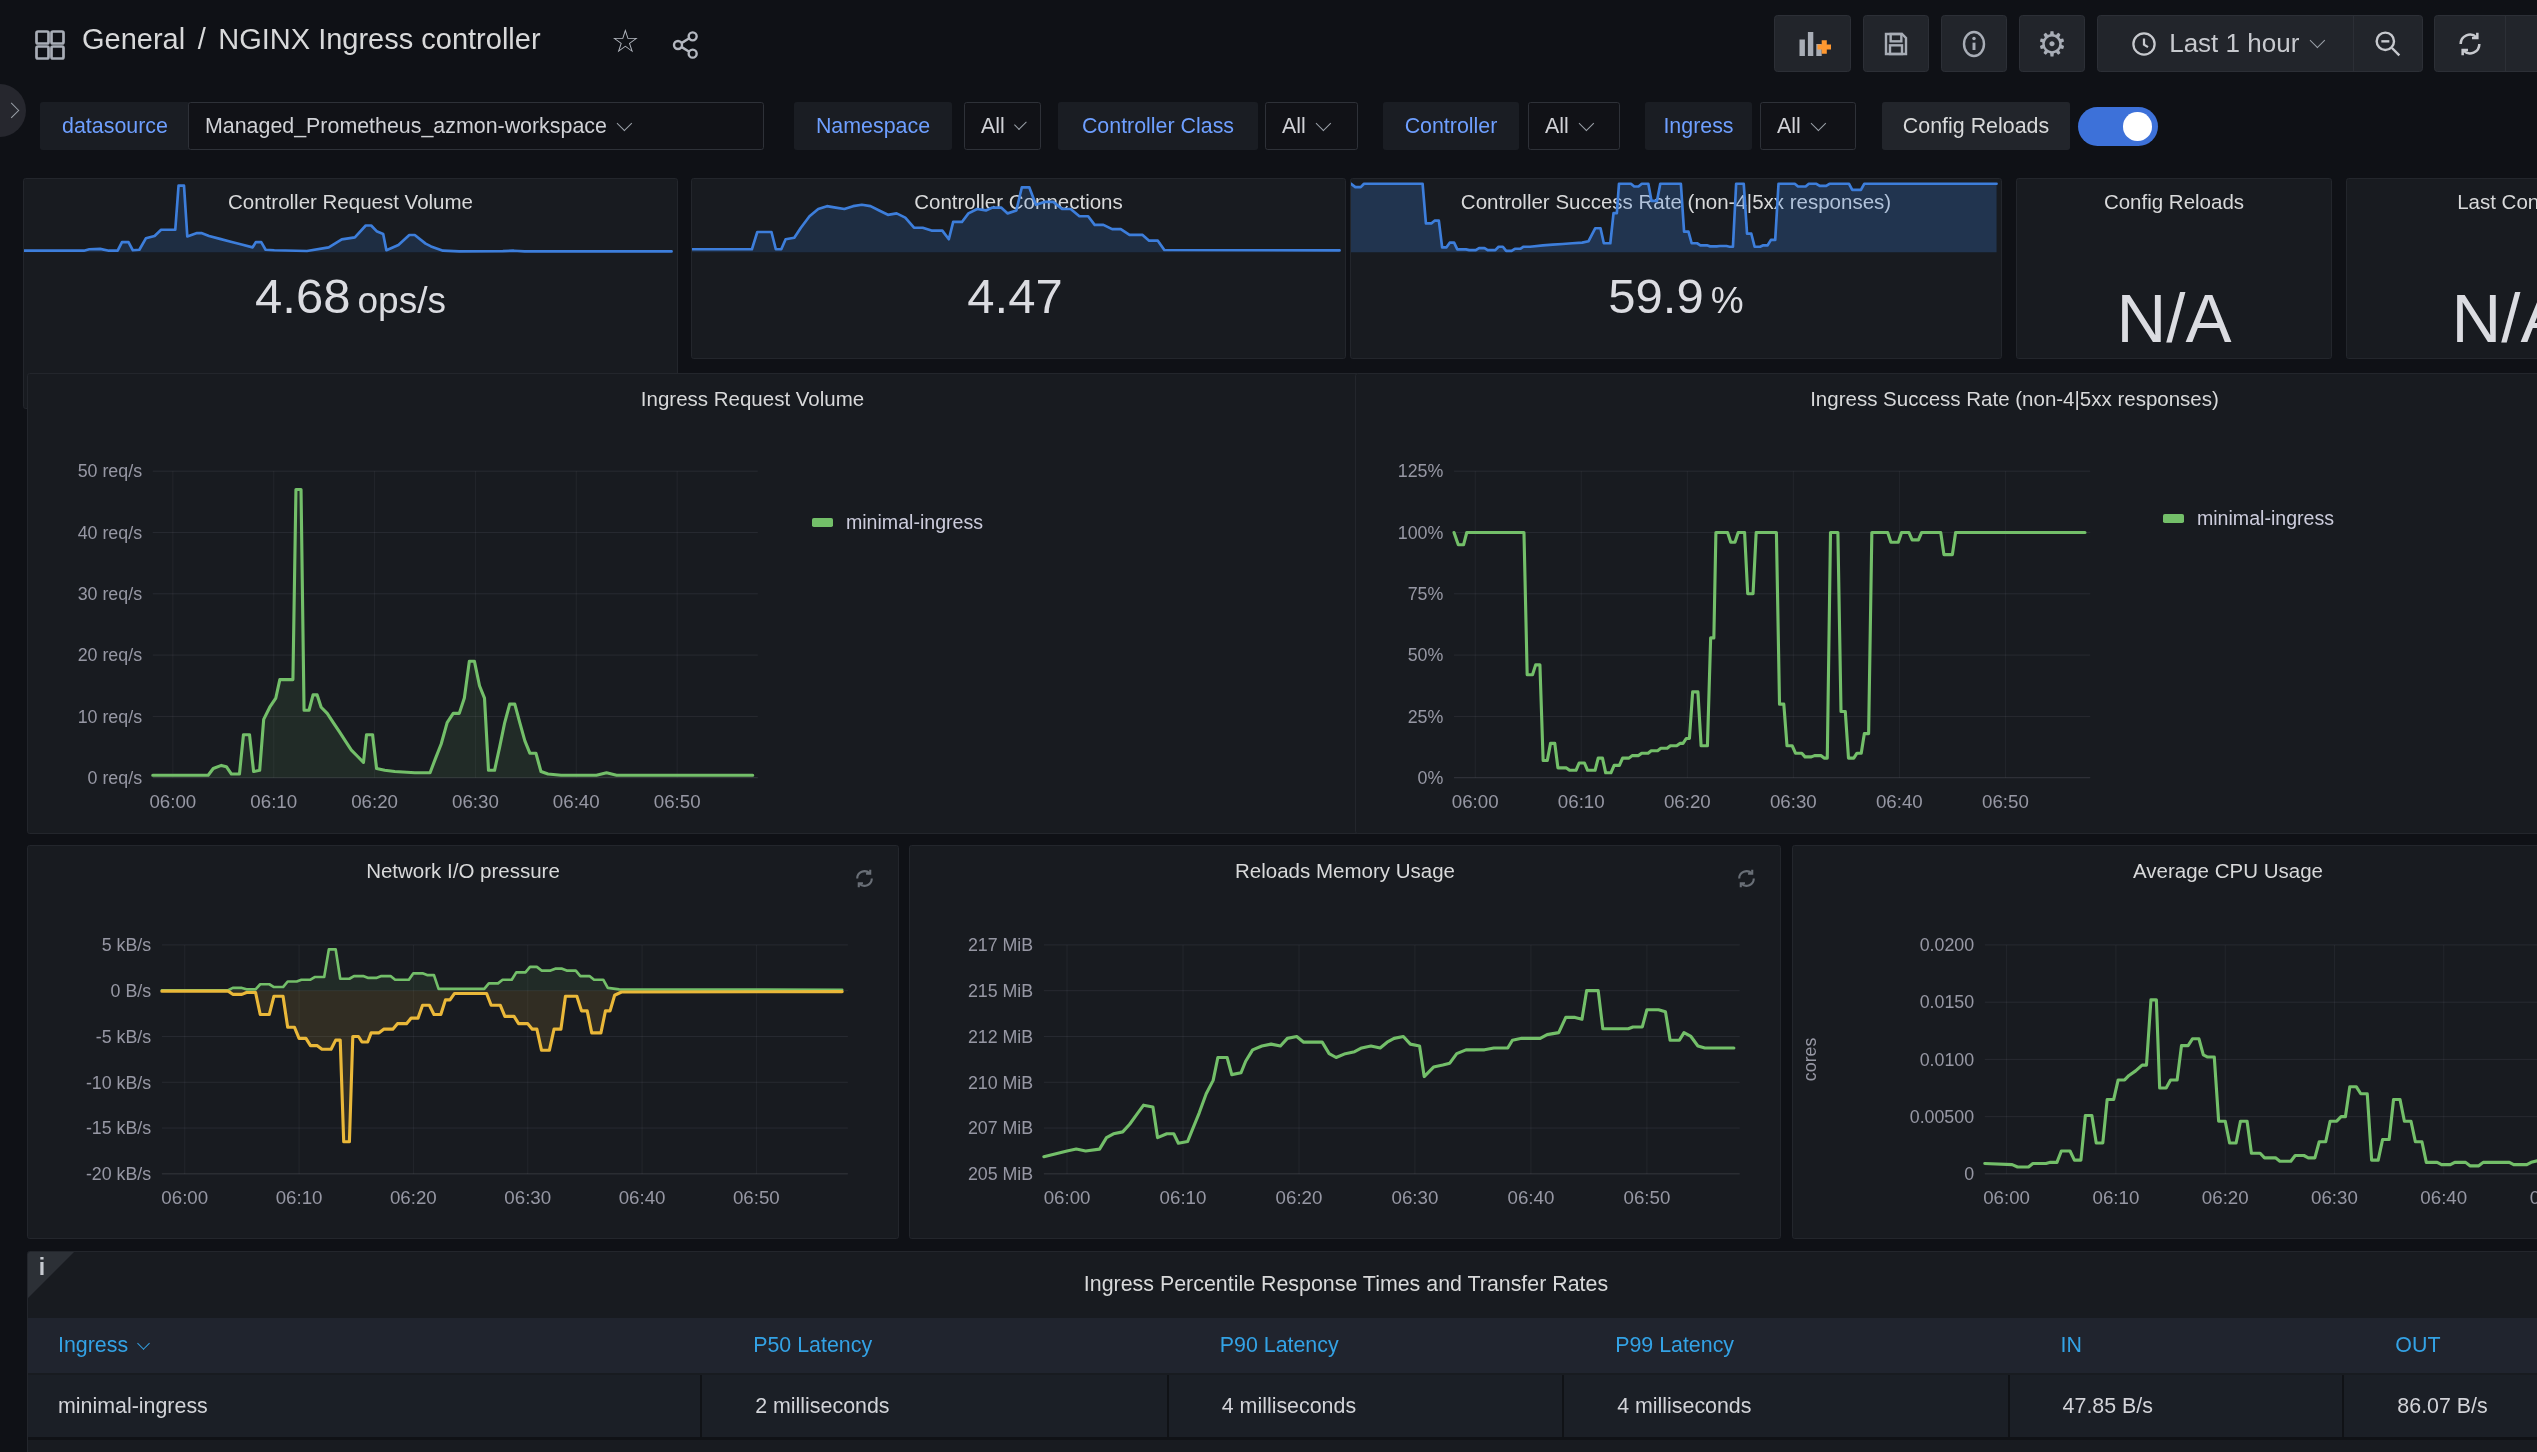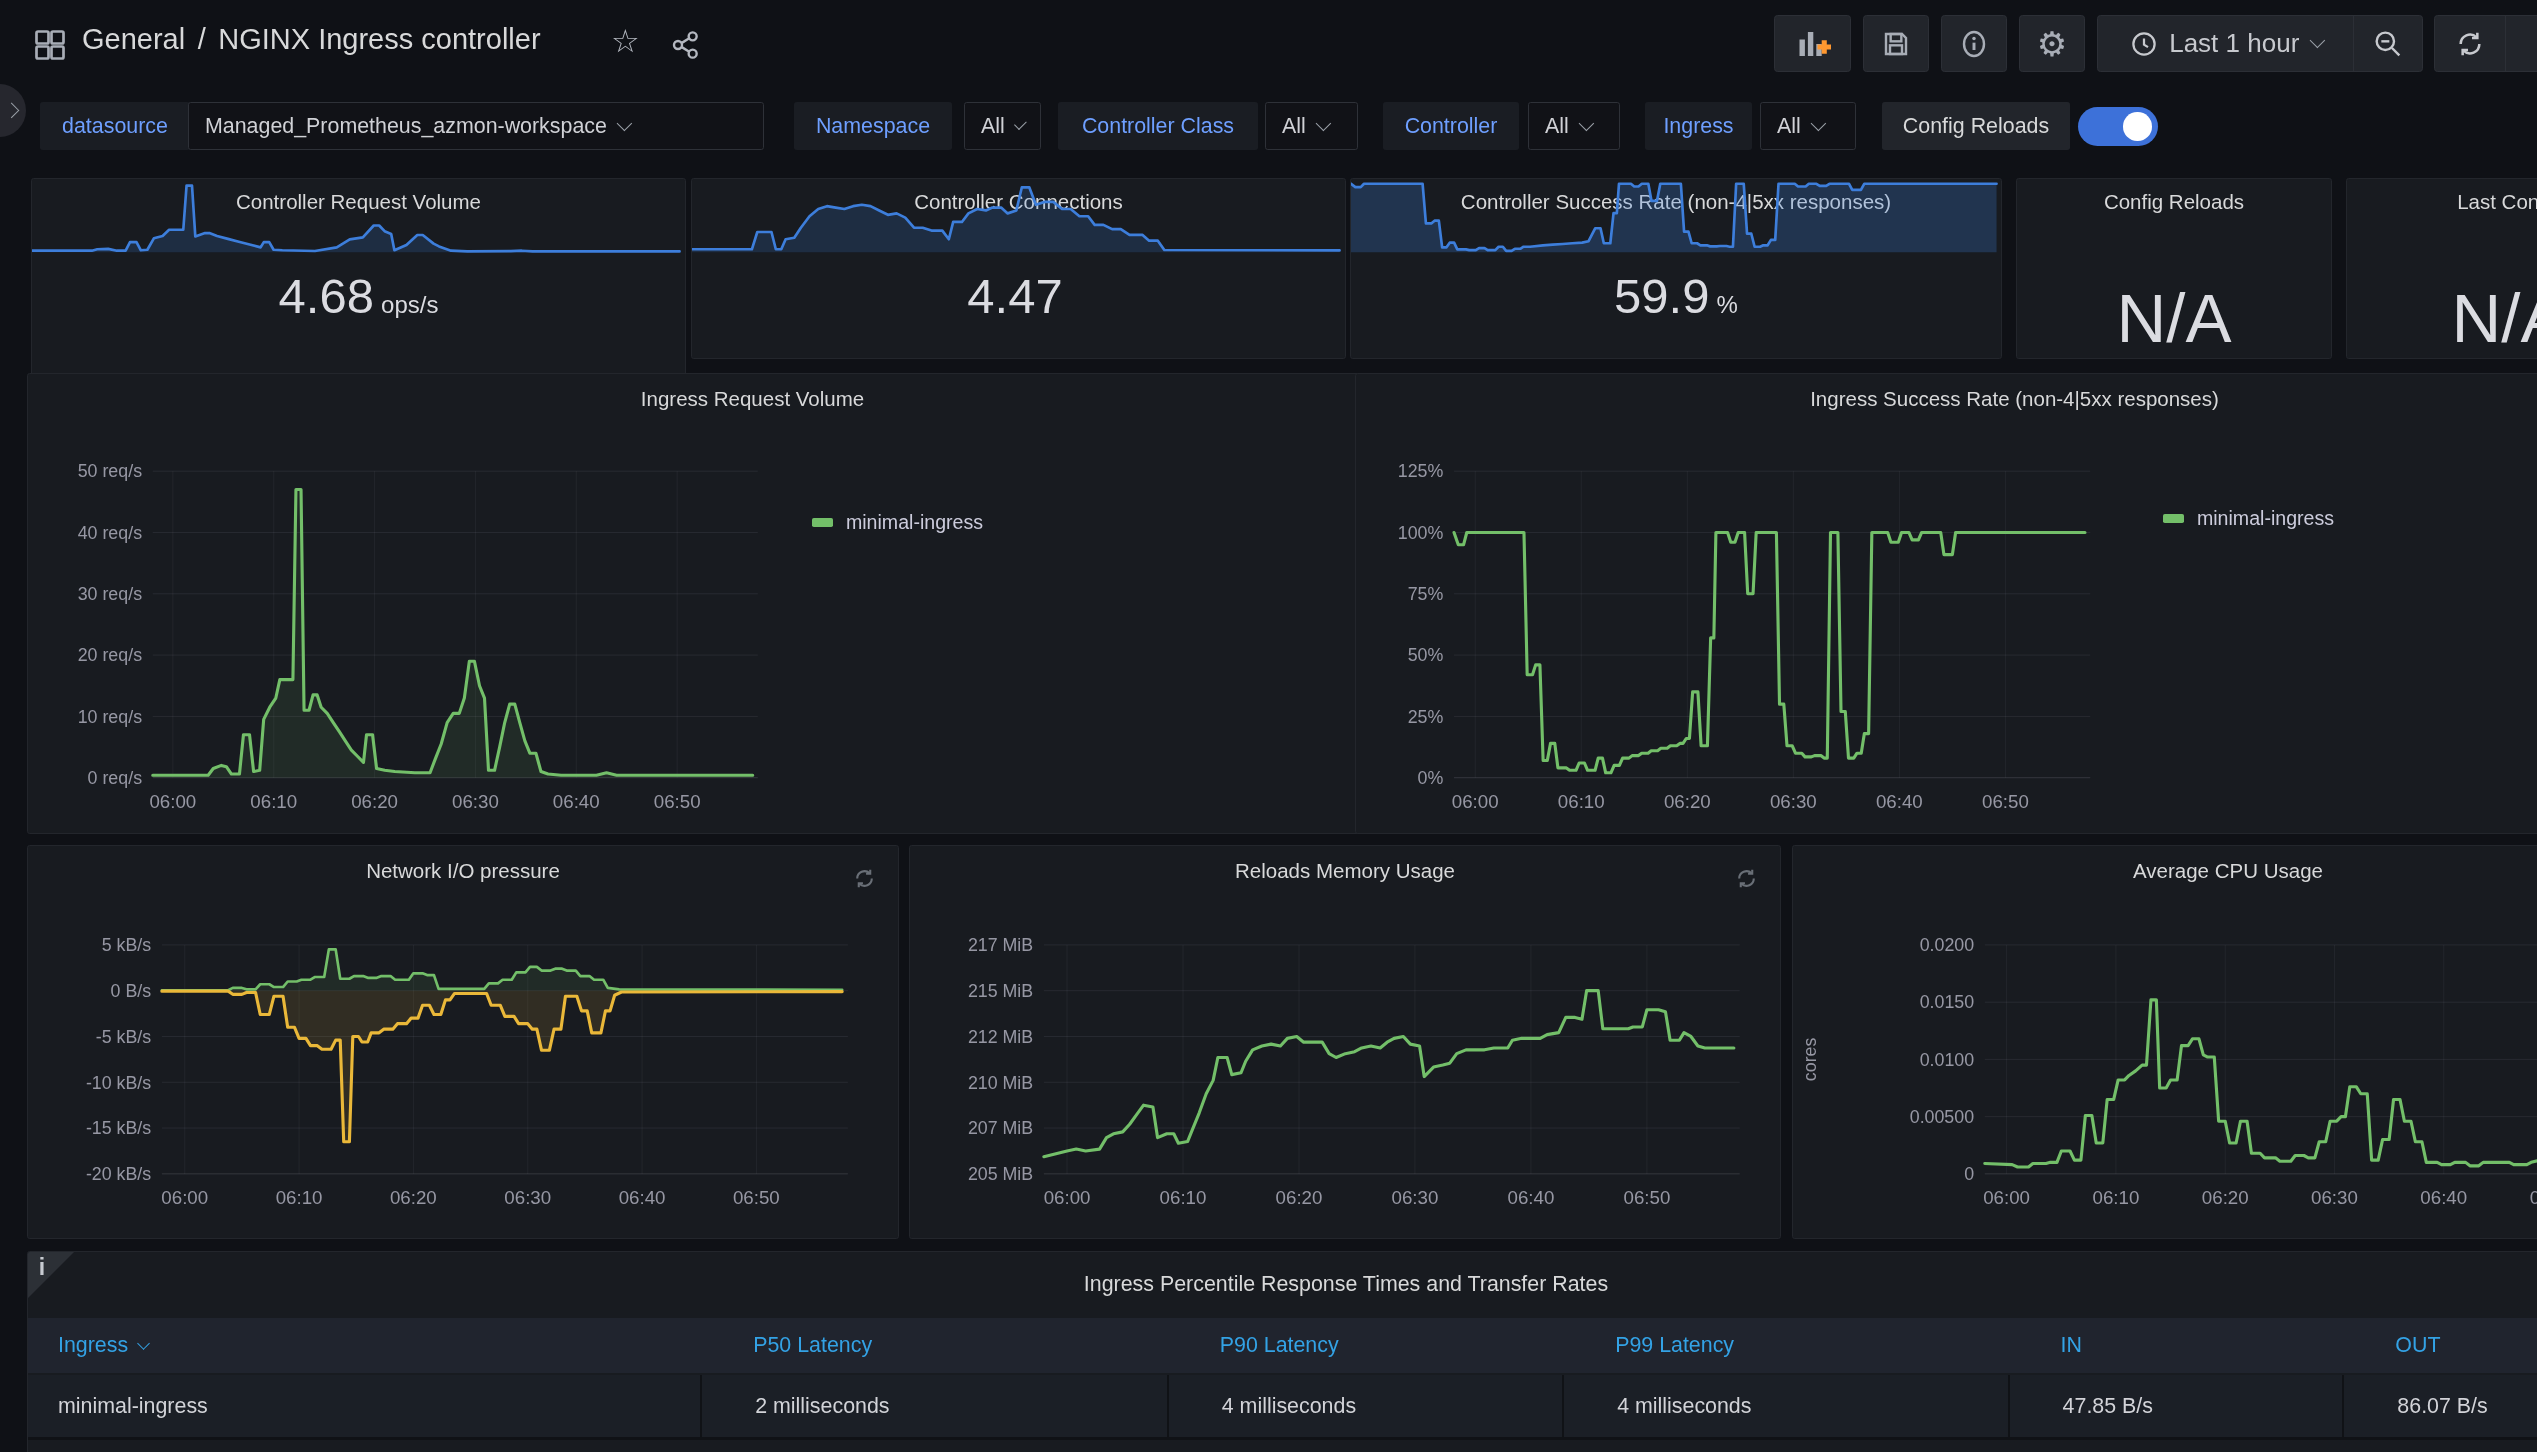--- a/index.html
+++ b/index.html
@@ -21,21 +21,21 @@
   .chip-label{background:#1A1D23;color:#6E9FFF;padding:0 19.6px;}
   .chip-label.white{color:#D8D9DA;background:#22252B;}
   .chip-value{background:#111217;border:0.9px solid #2E3138;color:#D0D1D6;padding:0 16px;gap:12.5px;}
   .toggle{position:absolute;top:107px;width:80px;height:39px;border-radius:19.6px;background:#3D71D9;}
   .toggle .knob{position:absolute;top:5.3px;right:6.2px;width:28.5px;height:28.5px;border-radius:50%;background:#FFFFFF;}
   
   .panel{position:absolute;background:#181B20;border:0.9px solid #23262C;border-radius:2.7px;box-sizing:border-box;overflow:hidden;}
   .panel-title{position:absolute;top:10.7px;left:0;right:0;text-align:center;font-size:20.5px;color:#D8D9DA;white-space:nowrap;}
   .stat-value{position:absolute;left:0;right:0;text-align:center;color:#DBDCE1;font-weight:500;white-space:nowrap;}
   .stat-value .big{font-size:49px;}
-  .stat-value .unit{font-size:24px;margin-left:7.1px;}
+  .stat-value .unit{font-size:37px;margin-left:7.1px;}
   .stat-value.na{font-size:69px;font-weight:500;}
   .spark{position:absolute;left:0.9px;right:0.9px;bottom:0.9px;height:75px;}
   .chart{position:absolute;left:0;top:0;right:0;bottom:0;}
   .mini-refresh{position:absolute;top:19.6px;right:21.4px;opacity:.75;}
   
   .legend{position:absolute;font-size:19.6px;color:#CCCCDC;}
   .legend-header{text-align:right;color:#33A2E5;font-weight:600;height:41px;line-height:41px;}
   .legend-row{display:flex;align-items:center;height:43px;}
   .legend-row .lval{margin-left:auto;}
   .lbox{display:inline-block;width:21.4px;height:9px;border-radius:1.8px;margin-right:12.5px;}
@@ -167,21 +167,21 @@
     <div class="chip chip-value" style="left:1760px;width:96px">
       <span>All</span>
         <span class="chev"></span>
     </div>
     <div class="chip chip-label white" style="left:1882px;width:188px;justify-content:center">Config Reloads</div>
     <div class="toggle" style="left:2078px">
         <div class="knob"></div>
       </div>
   </div>
 
-  <div class="panel" style="left:31px;top:178px;width:655px;height:231px">
+  <div class="panel" style="left:23px;top:178px;width:655px;height:231px">
     <div class="panel-title">Controller Request Volume</div>
     <div class="spark chart">
         <svg width="653" height="75" viewBox="0 0 733 84">
           <path d="M0.0 80.4 L67.2 80.4 L73.3 78.8 L85.5 78.3 L95.3 80.4 L105.1 80.4 L110.0 70.8 L117.3 70.8 L122.2 79.9 L129.5 79.3 L136.8 66.5 L146.6 63.9 L153.9 56.9 L169.8 56.9 L173.5 7.3 L179.6 7.3 L183.3 64.4 L194.2 60.6 L199.1 60.6 L207.7 63.9 L219.9 67.1 L232.1 70.3 L244.3 73.5 L256.6 76.7 L260.2 70.8 L266.3 70.8 L271.2 79.3 L281.0 79.9 L317.6 80.7 L342.1 76.7 L356.7 67.6 L371.4 65.5 L383.6 52.1 L389.7 52.1 L395.8 58.5 L403.2 61.7 L406.8 79.9 L420.3 74.0 L432.5 62.8 L438.6 62.8 L450.8 72.4 L456.9 75.6 L470.3 80.4 L488.7 81.2 L537.5 80.9 L549.8 80.4 L562.0 81.2 L726.9 81.2 L726.9 82.0 L0.0 82.0 Z" fill="rgba(61,126,219,0.18)" stroke="none"></path>
           <path d="M0.0 80.4 L67.2 80.4 L73.3 78.8 L85.5 78.3 L95.3 80.4 L105.1 80.4 L110.0 70.8 L117.3 70.8 L122.2 79.9 L129.5 79.3 L136.8 66.5 L146.6 63.9 L153.9 56.9 L169.8 56.9 L173.5 7.3 L179.6 7.3 L183.3 64.4 L194.2 60.6 L199.1 60.6 L207.7 63.9 L219.9 67.1 L232.1 70.3 L244.3 73.5 L256.6 76.7 L260.2 70.8 L266.3 70.8 L271.2 79.3 L281.0 79.9 L317.6 80.7 L342.1 76.7 L356.7 67.6 L371.4 65.5 L383.6 52.1 L389.7 52.1 L395.8 58.5 L403.2 61.7 L406.8 79.9 L420.3 74.0 L432.5 62.8 L438.6 62.8 L450.8 72.4 L456.9 75.6 L470.3 80.4 L488.7 81.2 L537.5 80.9 L549.8 80.4 L562.0 81.2 L726.9 81.2" fill="none" stroke="#3D7EDB" stroke-width="3" stroke-linejoin="round" stroke-linecap="round"></path>
         </svg>
       </div>
     <div class="stat-value" style="top:89px"><span class="big">4.68</span><span class="unit">ops/s</span></div>
   </div>
   <div class="panel" style="left:691px;top:178px;width:655px;height:181px">

